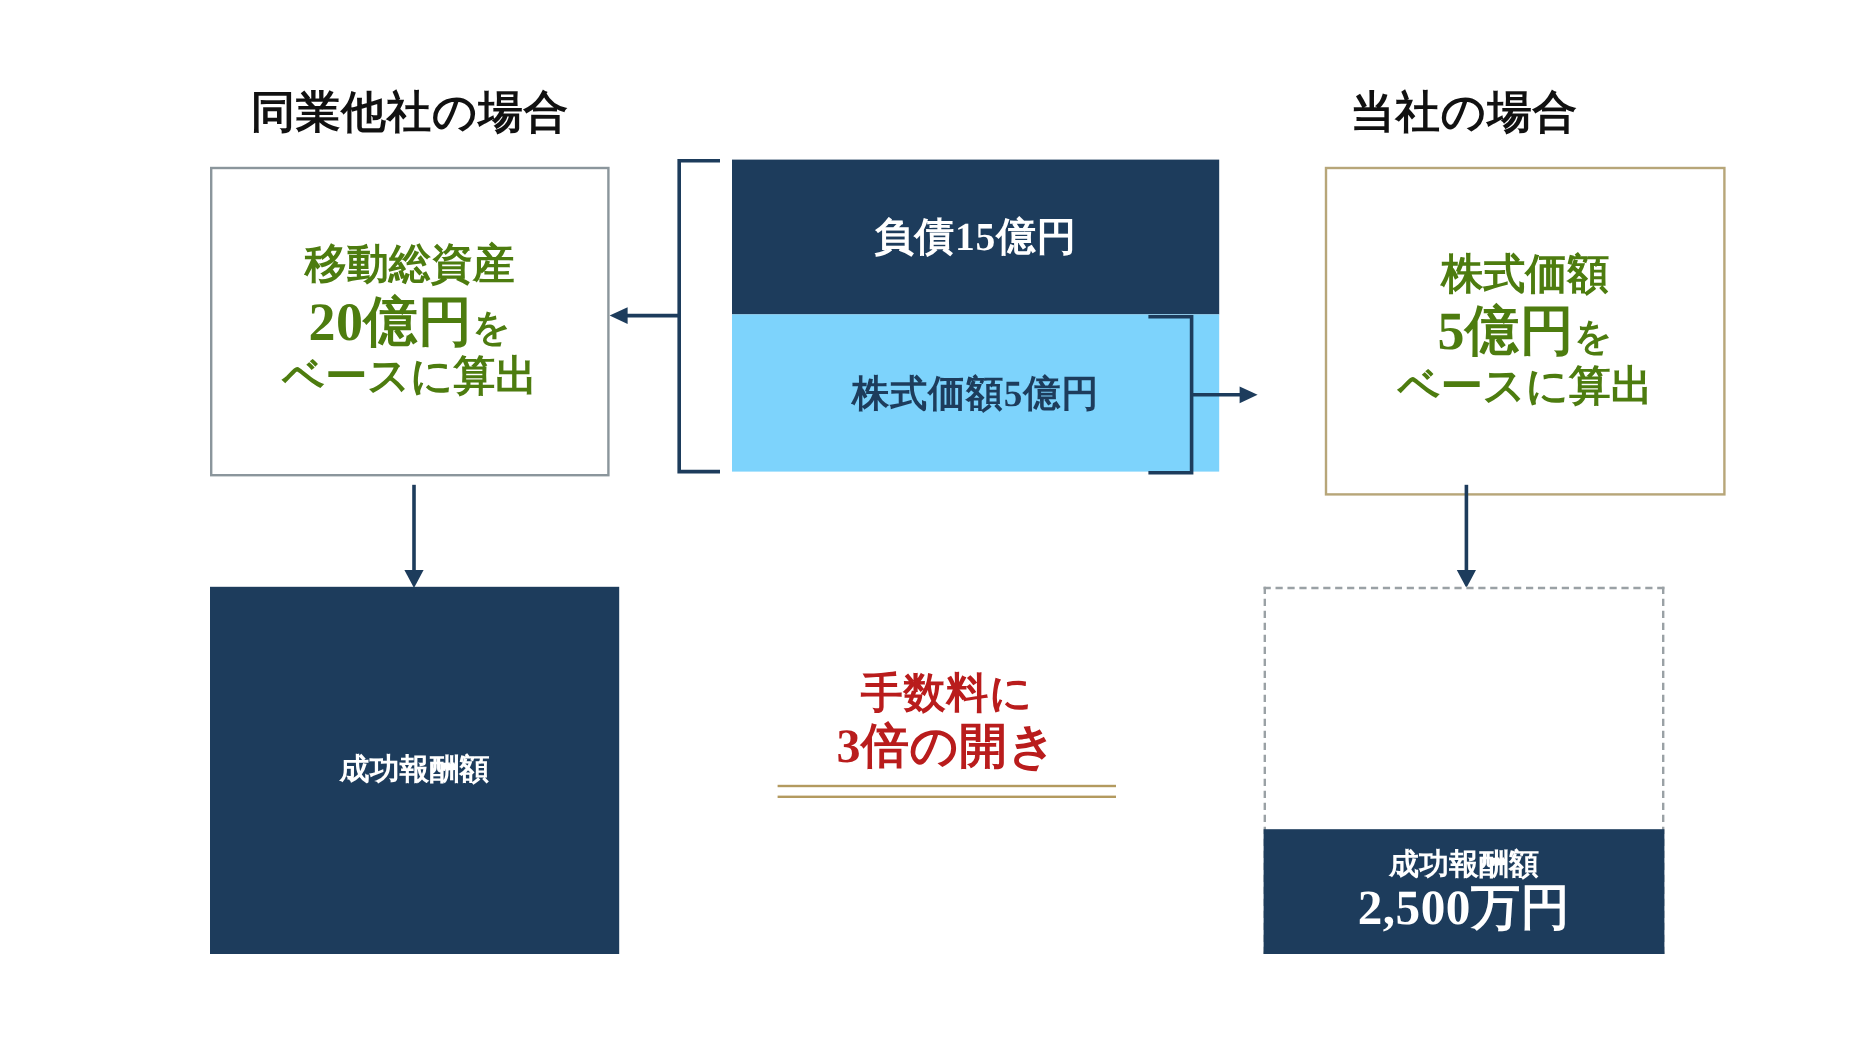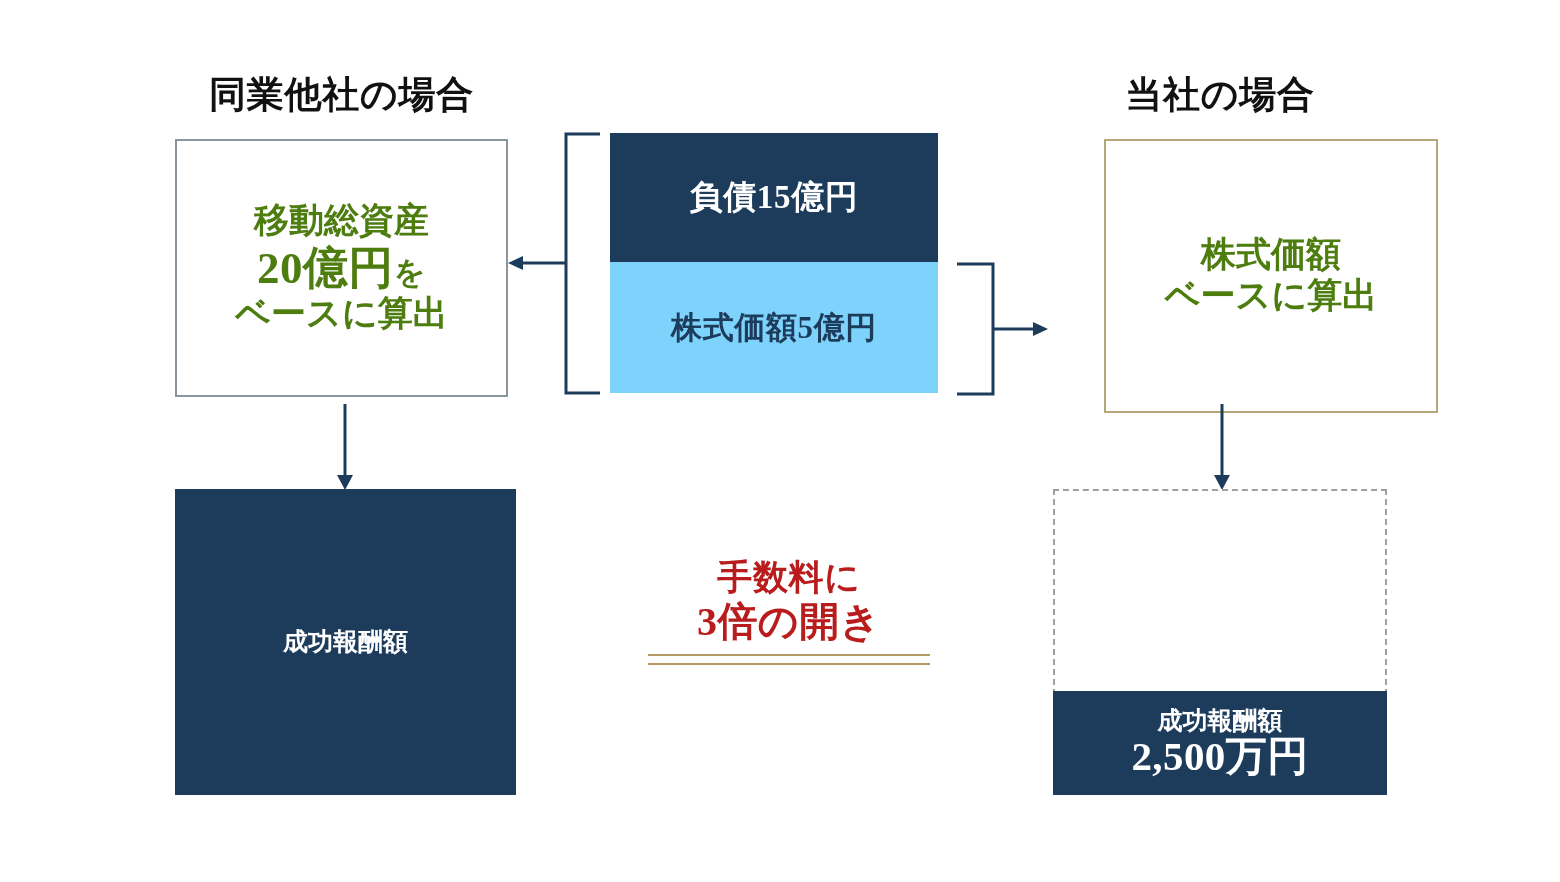--- a/index.html
+++ b/index.html
@@ -49,21 +49,21 @@
     text-align:center;
     color:#4d7c0f;
     line-height:1.16;
   }
   .box-text .l1{font-size:35px;font-weight:700;display:block;}
   .box-text .l2{font-size:45px;font-weight:700;display:block;letter-spacing:.01em;}
   .box-text .l2 .small{font-size:31px;}
   .box-text .l3{font-size:35px;font-weight:700;display:block;}
 
   
-  .center-bar{position:absolute;left:610px;top:133px;width:328px;border-radius:13px;}
+  .center-bar{position:absolute;left:610px;top:133px;width:406px;border-radius:13px;}
   .seg{
     display:flex;align-items:center;justify-content:center;
     box-sizing:border-box;
   }
   #seg-debt{
     height:129px;background:#1d3c5c;color:#ffffff;
     font-size:33px;font-weight:700;letter-spacing:.02em;
   }
   #seg-equity{
     height:131px;background:#7dd3fc;color:#1d3c5c;
@@ -123,20 +123,21 @@
     <div class="box-text">
       <span class="l1">移動総資産</span>
       <span class="l2"><span>20億円</span><span class="small">を</span></span>
       <span class="l3">ベースに算出</span>
     </div>
   </div>
 
   <div id="box-right-top" class="top-box">
     <div class="box-text">
       <span class="l1">株式価額</span>
+      <span class="l2"><span>5億円</span><span class="small">を</span></span>
       <span class="l3">ベースに算出</span>
     </div>
   </div>
 
   <div class="center-bar">
     <div id="seg-debt" class="seg">負債15億円</div>
     <div id="seg-equity" class="seg">株式価額5億円</div>
   </div>
 
   <svg id="wires" viewBox="0 0 1560 882">

